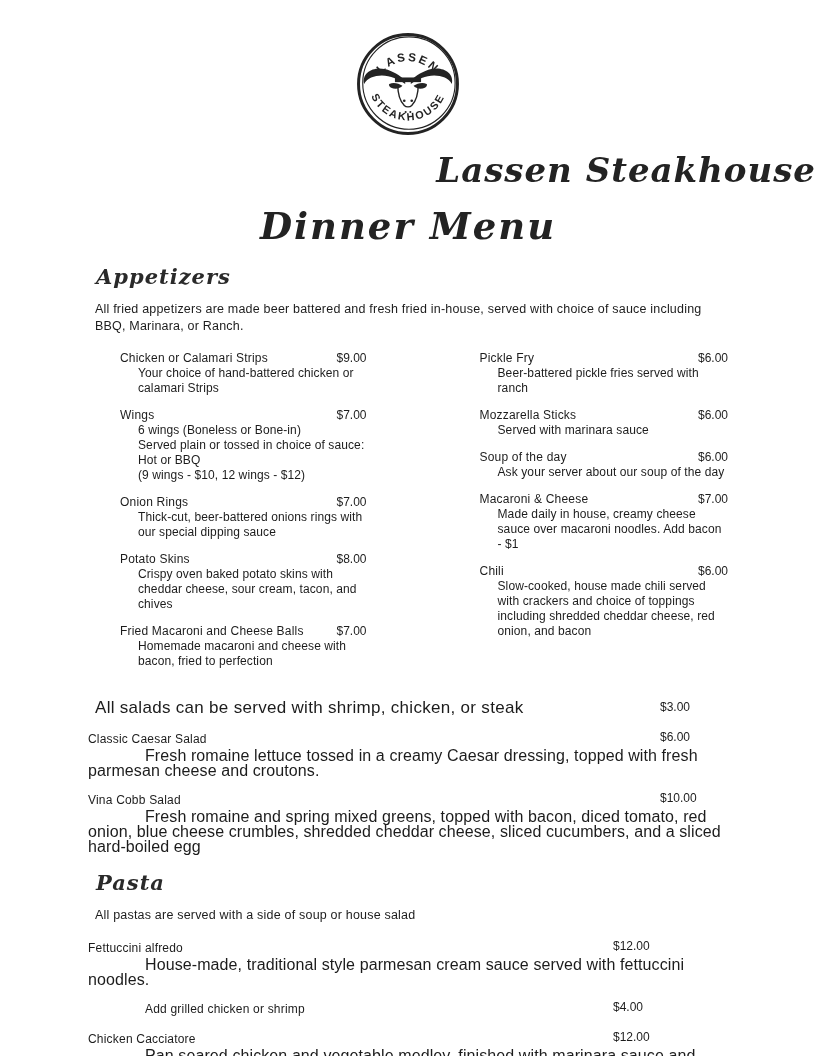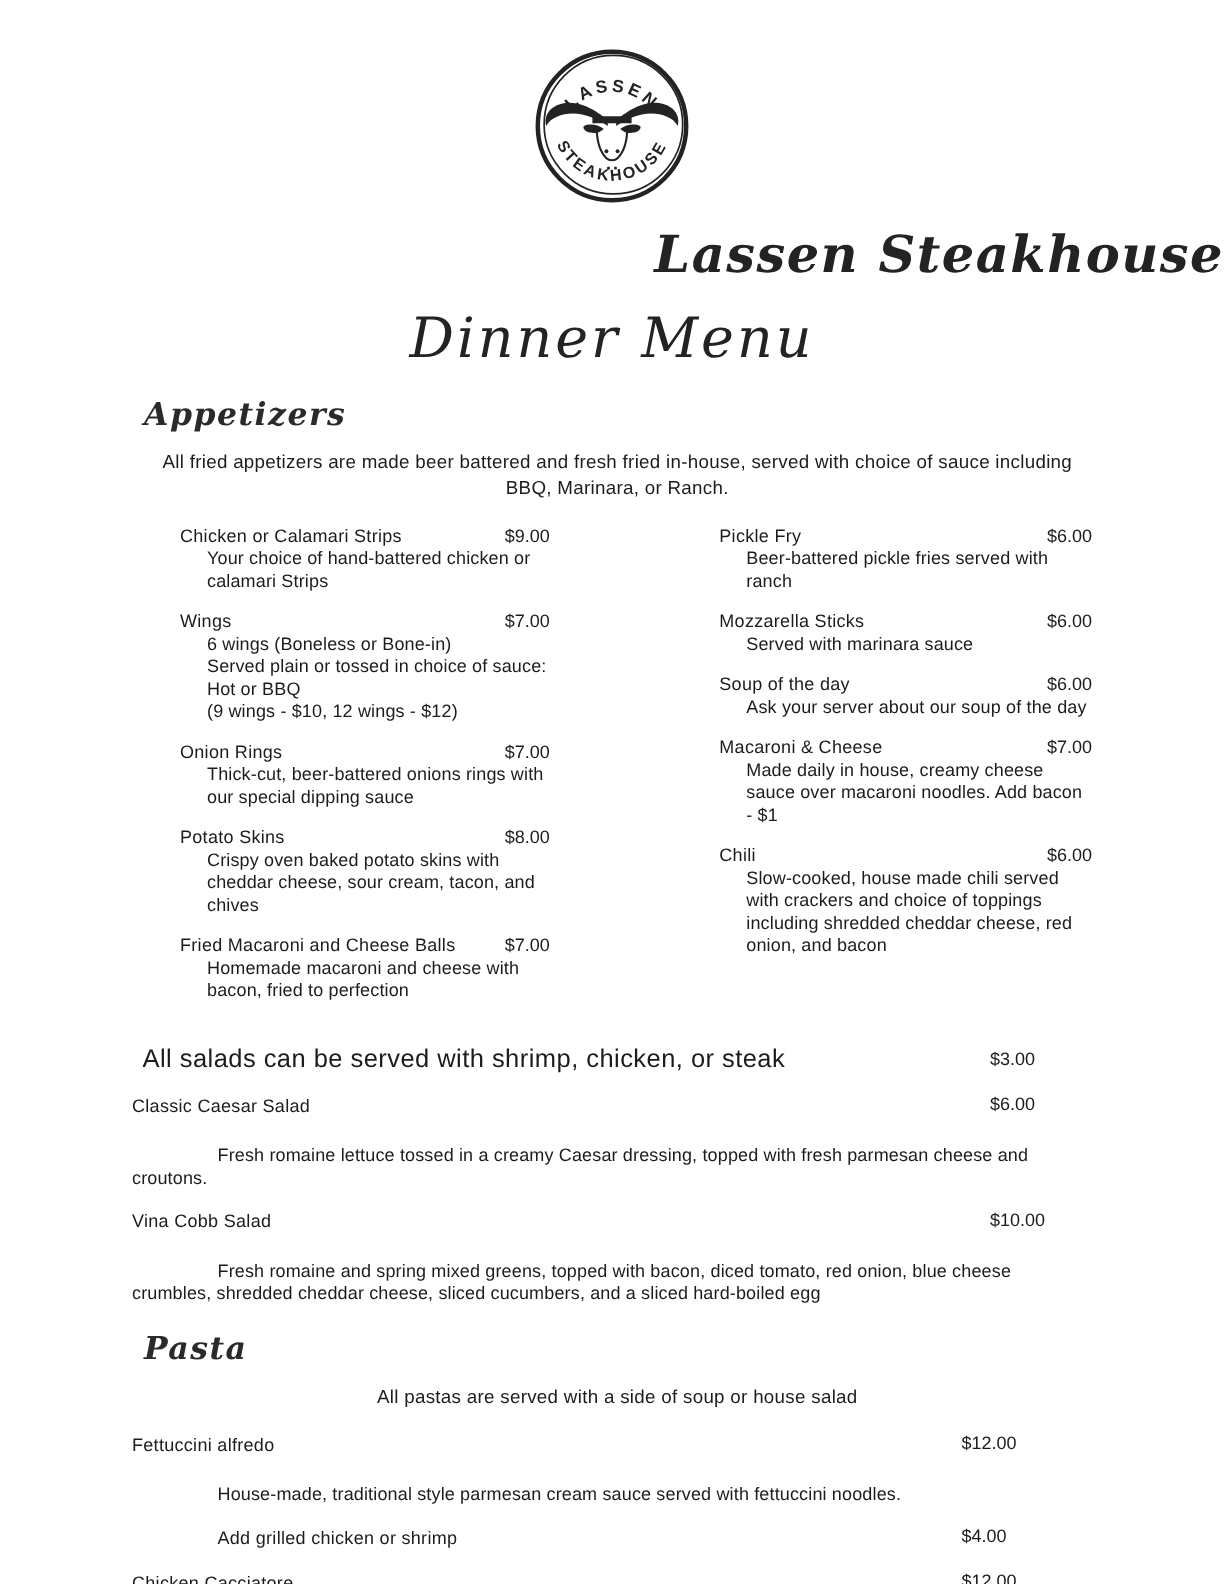--- a/index.html
+++ b/index.html
@@ -13,58 +13,58 @@
 
   
   .logo-wrap { width:118px; height:112px; margin:0 auto; }
   .brand-title {
     text-align:right; margin-top:10px;
     font-family:"DejaVu Serif", serif; font-style:italic; font-weight:600;
     font-size:34px; letter-spacing:1px; color:#232323;
   }
   .menu-title {
     text-align:center; margin-top:14px;
-    font-family:"DejaVu Serif", serif; font-style:italic; font-weight:400;
+    font-family:"DejaVu Serif", serif; font-style:italic; font-weight:700;
     font-size:37px; letter-spacing:2px; color:#232323;
   }
 
   
   .content { padding:0 88px; }
   .section-heading {
     font-family:"DejaVu Serif", serif; font-style:italic; font-weight:600;
     font-size:21px; letter-spacing:1px; color:#2a2a2a; padding-left:8px;
   }
   .heading-appetizers { margin-top:16px; }
   .heading-salads { margin-top:16px; }
   .heading-pasta { margin-top:16px; }
 
   .section-note {
     font-size:12.5px; line-height:17px; letter-spacing:.2px;
-    padding-left:7px; margin-top:12px; max-width:640px;text-align:center;
+    padding-left:7px; margin-top:12px; max-width:640px;
   }
 
   
   .cols { display:flex; margin-top:16px;gap:28px; }
   .col { width:250px; }
   .col-left  { margin-left:32px; }
   .col-right { margin-left:85px; width:252px; }
   .item { margin-bottom:12px; }
   .item-head { display:flex; justify-content:space-between; align-items:baseline; }
   .item-name  { font-size:12px; line-height:15px; letter-spacing:.2px; }
   .item-price { font-size:12px; line-height:15px; white-space:nowrap; }
   .item-desc p { font-size:12px; line-height:15px; letter-spacing:.1px; margin:0 0 0 18px; }
 
   
   .rows { margin-top:14px; }
   .row { position:relative; margin-bottom:12px; min-height:15px; }
   .row .row-name { font-size:12px; line-height:16px; letter-spacing:.2px; display:inline-block; max-width:520px; }
   .row .row-price { position:absolute; top:0; font-size:12px; line-height:16px; }
   .salads .row-price { left:572px; }
-  .pasta  .row-price { left:553px; }
-  .row .row-desc { font-size:12px; line-height:15px; letter-spacing:.1px; margin-top:17px; text-indent:57px; max-width:662px; }
+  .pasta  .row-price { left:525px; }
+  .row .row-desc { font-size:16px; line-height:15px; letter-spacing:.1px; margin-top:1px; text-indent:57px; max-width:662px; }
   .row-note .row-name { padding-left:7px; font-size:17px; letter-spacing:.3px; }
   .row-indent .row-name { padding-left:57px; }
   .salads .rows { margin-top:18px; }
   .pasta .rows { margin-top:14px; }
 </style>
 </head>
 <body>
 
 <div class="page">
 

